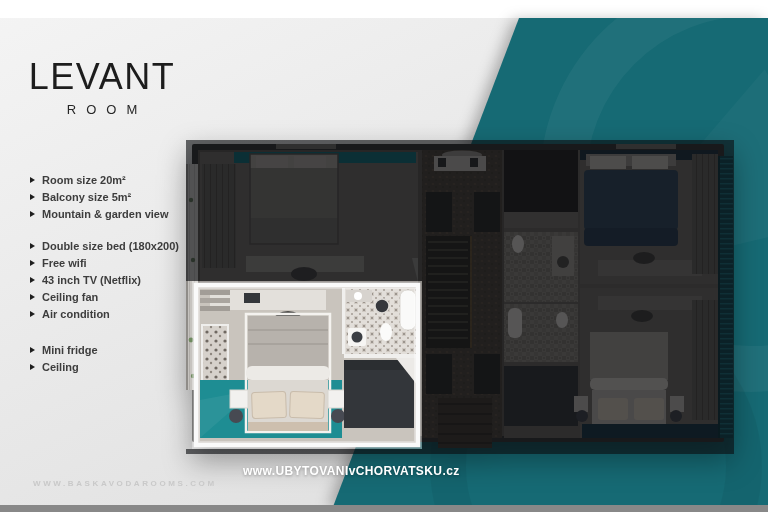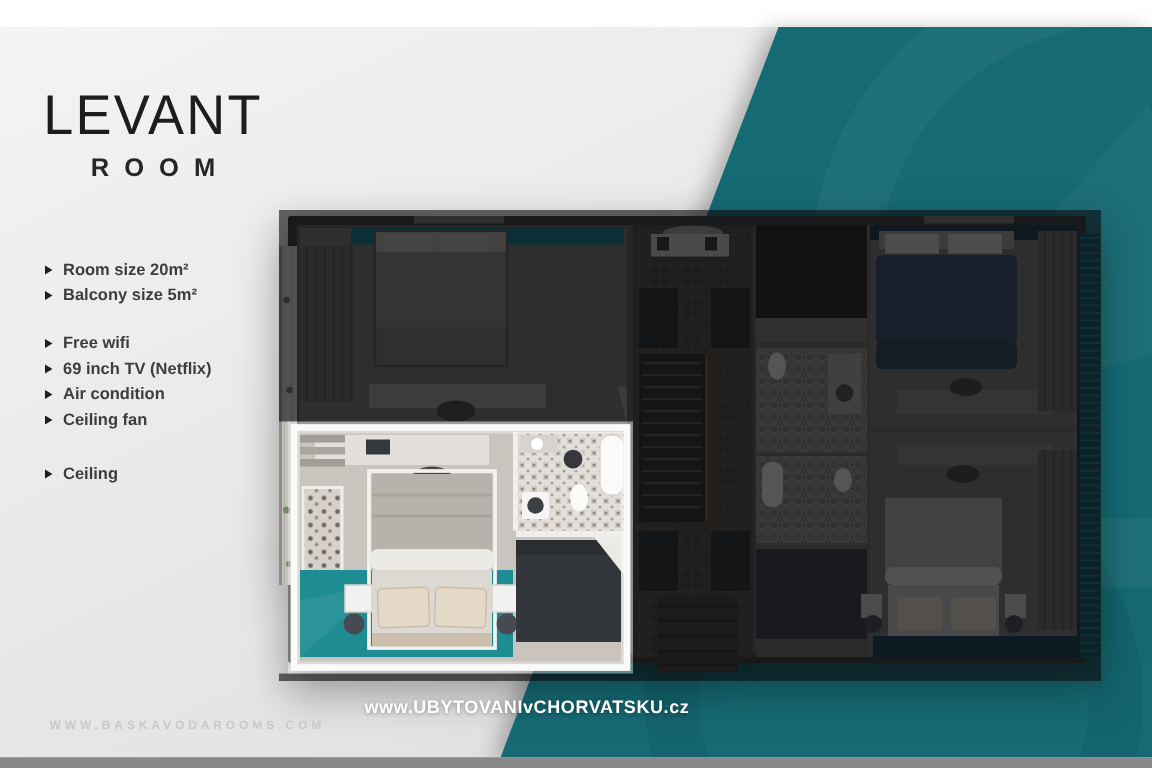--- a/index.html
+++ b/index.html
@@ -11,21 +11,21 @@
   .teal{position:absolute;inset:0;background:#166a74;
         clip-path:polygon(519px 18px,768px 18px,768px 512px,331px 512px);}
   .arc{position:absolute;border-radius:50%;border-style:solid;border-color:rgba(255,255,255,0.045);}
   .a1{width:330px;height:330px;border-width:46px;left:540px;top:-30px;}
   .a2{width:260px;height:260px;border-width:36px;left:430px;top:300px;border-color:rgba(0,0,0,0.05);}
   .wedge{position:absolute;width:260px;height:170px;background:rgba(255,255,255,0.03);
          left:560px;top:120px;transform:rotate(-28deg);clip-path:polygon(0 60%,100% 0,100% 100%);}
 
   .logo{position:absolute;left:22px;top:56px;width:160px;text-align:center;color:#1d1d1d;}
   .logo-name{font-size:36px;font-weight:400;letter-spacing:1.5px;transform:scaleY(1.04);}
-  .logo-sub{font-size:17px;font-weight:700;letter-spacing:10px;margin-right:-10px;margin-top:4px;color:#262626;}
+  .logo-sub{font-size:13px;font-weight:400;letter-spacing:10px;margin-right:-10px;margin-top:4px;color:#262626;}
 
   .list{position:absolute;left:30px;top:171px;width:165px;}
   .group{margin:0;}
   .group + .group{margin-top:15px;}
   .group.g3{margin-top:19px;}
   .li{display:flex;align-items:center;height:17px;}
   .tri{width:0;height:0;border-left:5px solid #1e1e1e;border-top:3px solid transparent;
        border-bottom:3px solid transparent;margin-right:7px;flex:none;}
   .txt{font-size:11px;font-weight:700;color:#3d3d3d;white-space:nowrap;}
 
@@ -59,40 +59,52 @@
   <div class="list">
     <div class="group g1">
         <div class="li">
           <span class="tri"></span>
           <span class="txt">Room size 20m²</span>
         </div>
         <div class="li">
           <span class="tri"></span>
           <span class="txt">Balcony size 5m²</span>
         </div>
+        <div class="li">
+          <span class="tri"></span>
+          <span class="txt">Mountain &amp; garden view</span>
+        </div>
       </div>
     <div class="group g2">
         <div class="li">
           <span class="tri"></span>
+          <span class="txt">Double size bed (180x200)</span>
+        </div>
+        <div class="li">
+          <span class="tri"></span>
           <span class="txt">Free wifi</span>
         </div>
         <div class="li">
           <span class="tri"></span>
-          <span class="txt">69 inch TV (Netflix)</span>
+          <span class="txt">43 inch TV (Netflix)</span>
+        </div>
+        <div class="li">
+          <span class="tri"></span>
+          <span class="txt">Ceiling fan</span>
         </div>
         <div class="li">
           <span class="tri"></span>
           <span class="txt">Air condition</span>
-        </div>
-        <div class="li">
-          <span class="tri"></span>
-          <span class="txt">Ceiling fan</span>
         </div>
       </div>
     <div class="group g3">
+        <div class="li">
+          <span class="tri"></span>
+          <span class="txt">Mini fridge</span>
+        </div>
         <div class="li">
           <span class="tri"></span>
           <span class="txt">Ceiling</span>
         </div>
       </div>
   </div>
 
   <svg class="plan" viewBox="0 0 548 314" xmlns="http://www.w3.org/2000/svg">
     <defs>
       <pattern id="pHall" width="7" height="7" patternUnits="userSpaceOnUse">

